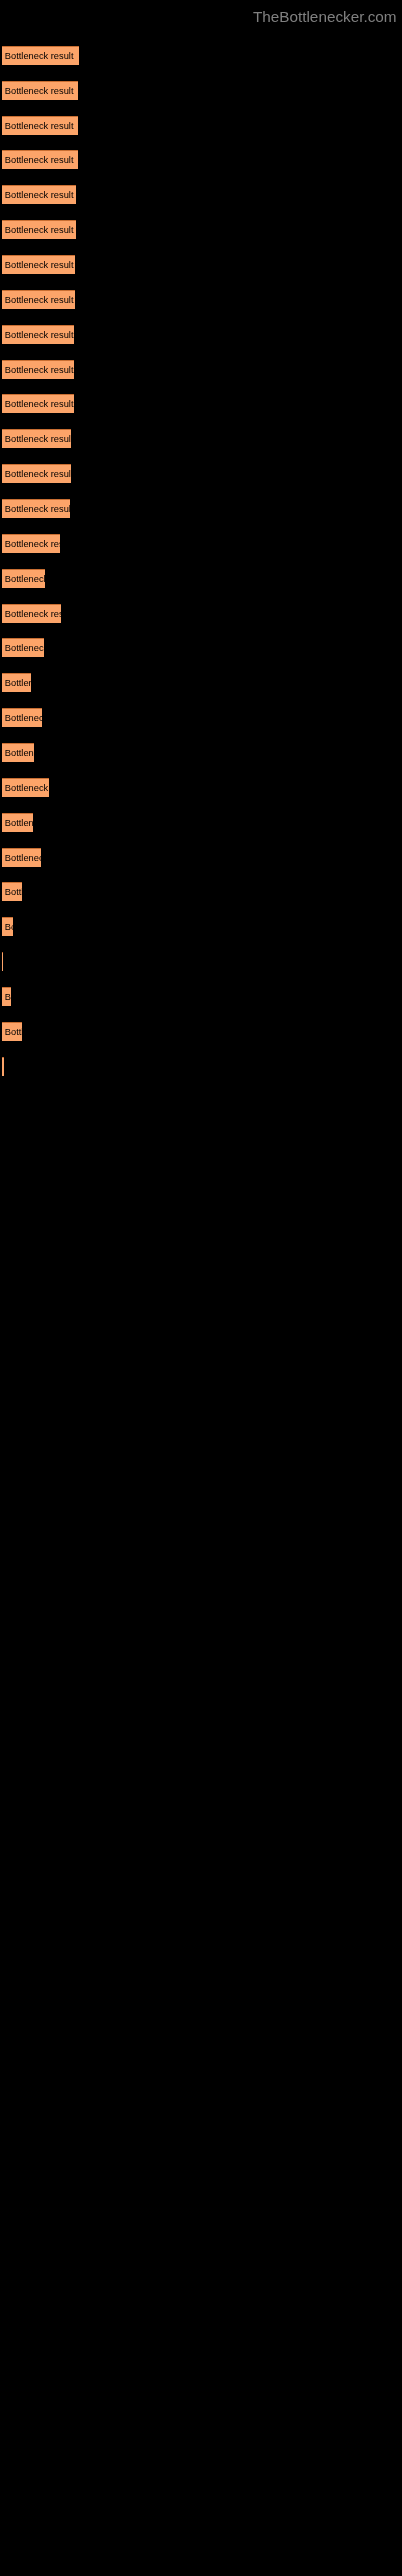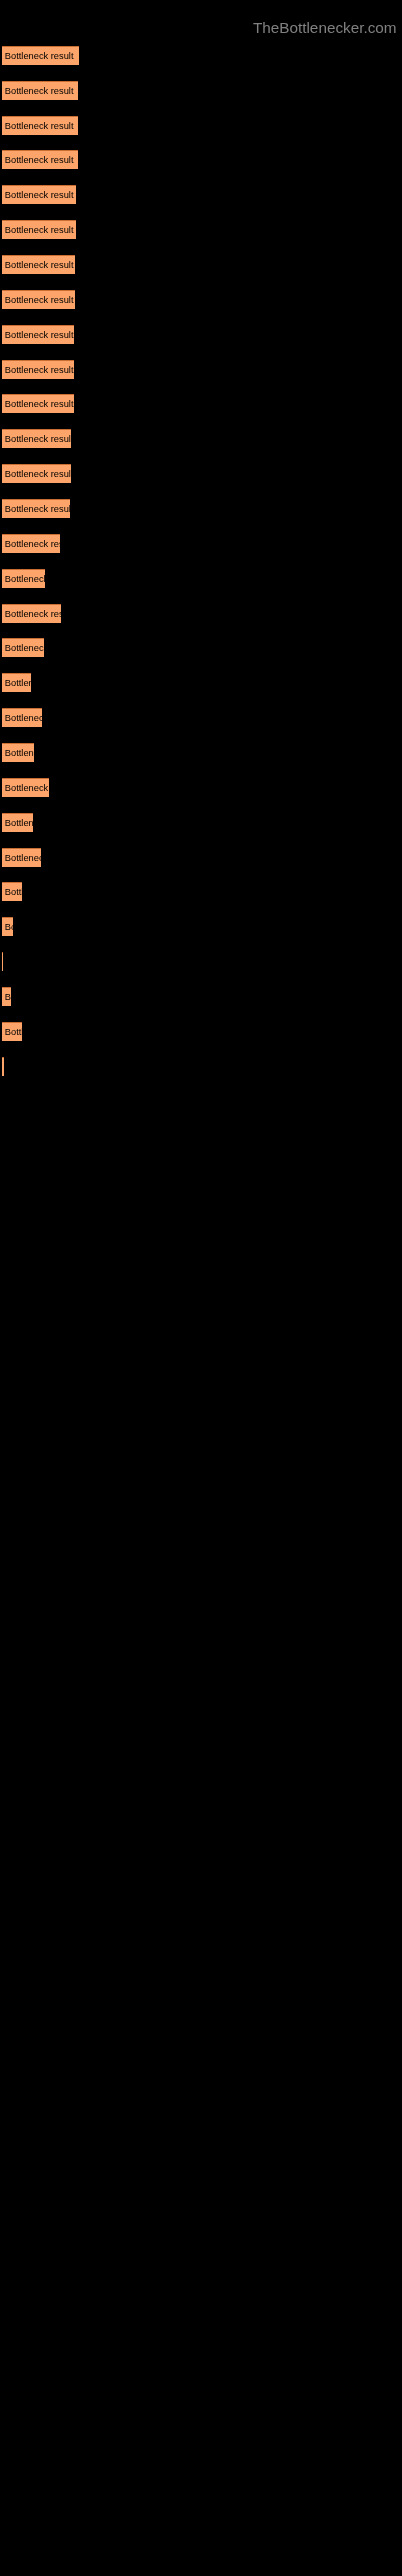--- a/index.html
+++ b/index.html
@@ -15,21 +15,21 @@
     overflow: hidden;
   }
   #page-root {
     position: relative;
     width: 403px;
     height: 2576px;
     background: #000000;
   }
   .site-title {
     position: absolute;
-    top: 18px;
+    top: 7px;
     right: 6.4px;
     color: #808080;
     font-size: 15.3px;
     font-family: "Liberation Sans", sans-serif;
     letter-spacing: 0px;
     white-space: nowrap;
     line-height: 19.3px;
   }
   .chart-area {
     position: absolute;

